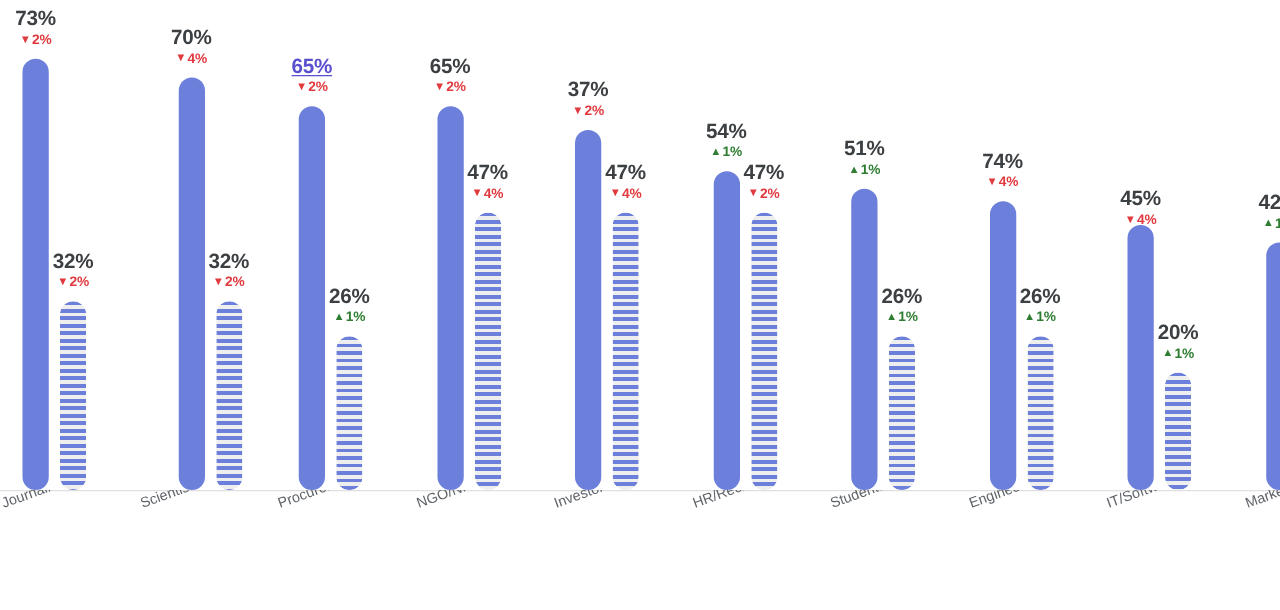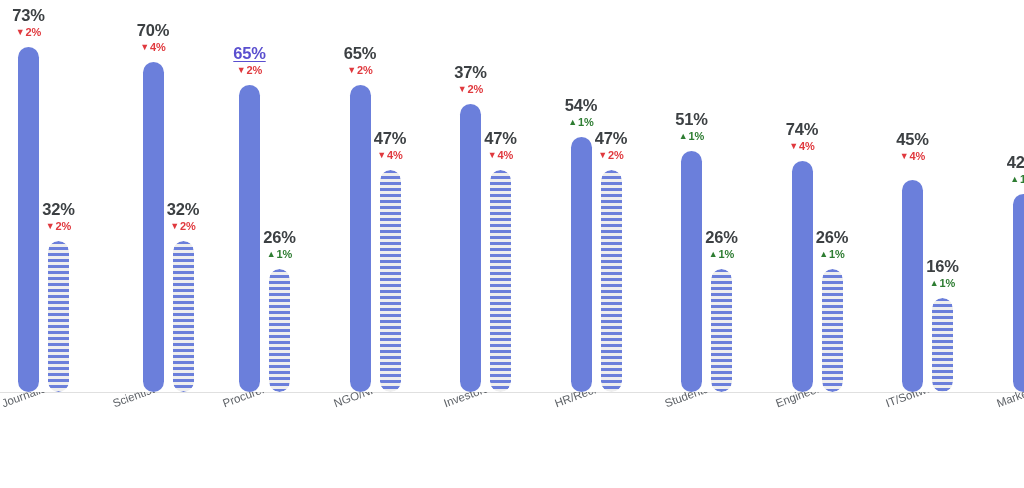--- a/index.html
+++ b/index.html
@@ -158,27 +158,27 @@
           <span class="delta down"><span class="arw">▼</span><span>4%</span></span>
         </div>
         <div class="bar striped" title="Engineers: 26%" style="left: 30px; height: 123px;"></div>
         <div class="lbl" style="left: 40.5px; bottom: 132px;">
           <span class="val">26%</span>
           <span class="delta up"><span class="arw">▲</span><span>1%</span></span>
         </div>
       </div>
       <div class="group" style="left: 902px; width: 51px; height: 392px;">
         <div class="bar solid" title="IT/Software Developers: 45%" style="left: 0px; height: 212px;"></div>
-        <div class="lbl" style="left: 10.5px; bottom: 230px;">
+        <div class="lbl" style="left: 10.5px; bottom: 210px;">
           <span class="val">45%</span>
           <span class="delta down"><span class="arw">▼</span><span>4%</span></span>
         </div>
         <div class="bar striped" title="IT/Software Developers: 20%" style="left: 30px; height: 94px;"></div>
         <div class="lbl" style="left: 40.5px; bottom: 103px;">
-          <span class="val">16%</span>
+          <span class="val">20%</span>
           <span class="delta up"><span class="arw">▲</span><span>1%</span></span>
         </div>
       </div>
       <div class="group" style="left: 1012.5px; width: 51px; height: 392px;">
         <div class="bar solid" title="Marketing/Comms/PR: 42%" style="left: 0px; height: 198px;"></div>
         <div class="lbl" style="left: 10.5px; bottom: 207px;">
           <span class="val">42%</span>
           <span class="delta up"><span class="arw">▲</span><span>1%</span></span>
         </div>
       </div>

